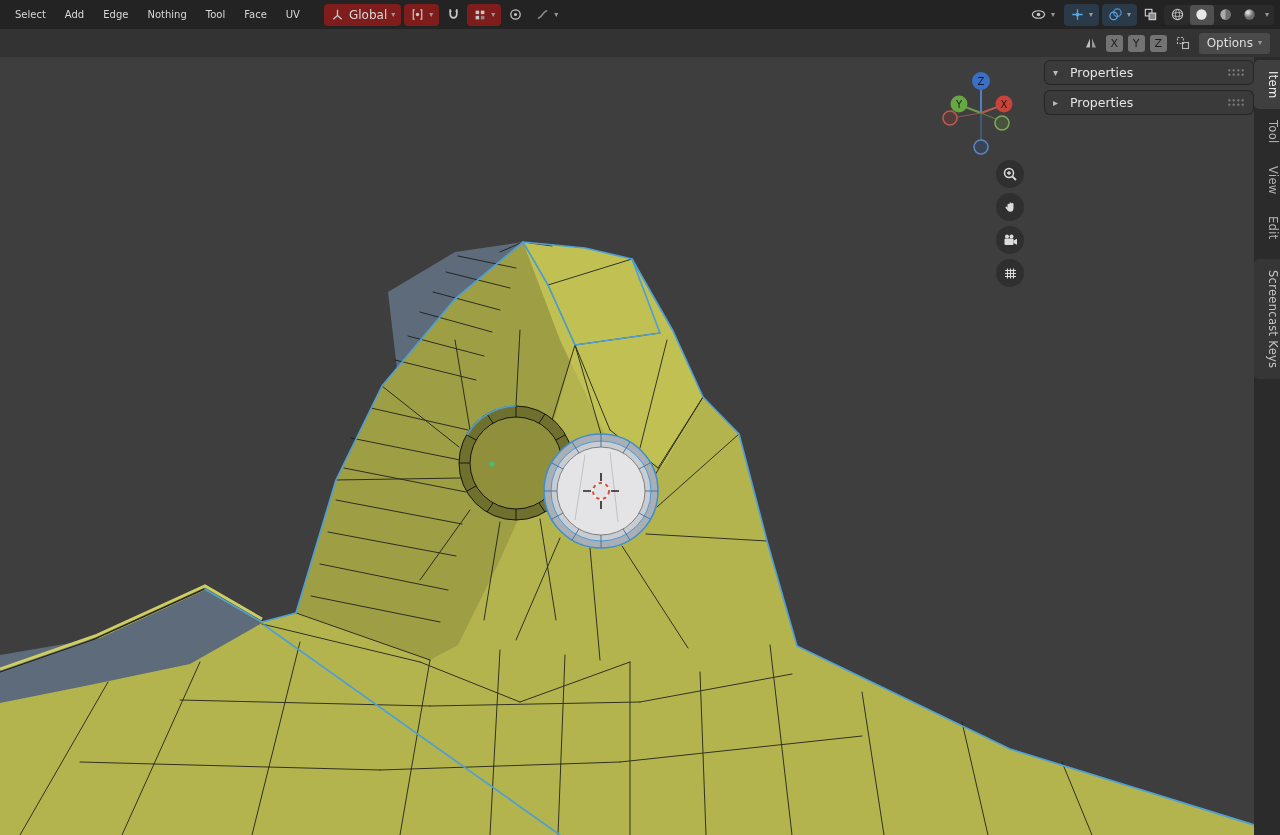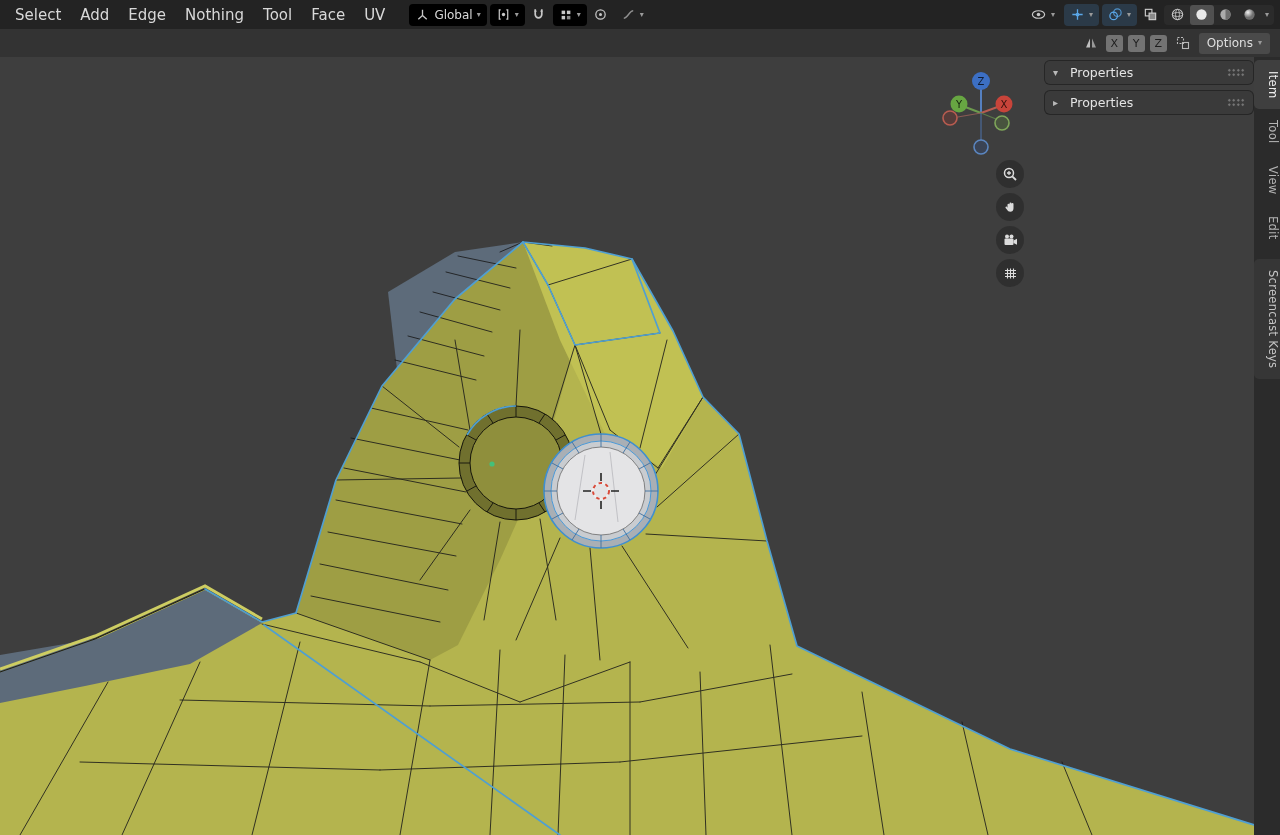--- a/index.html
+++ b/index.html
@@ -7,23 +7,23 @@
     width:1280px;height:835px;overflow:hidden;position:relative;
     background:#3e3e3e;
     font-family:"DejaVu Sans","Liberation Sans",sans-serif;
     -webkit-font-smoothing:antialiased;
   }
   
   .topbar{
     position:absolute;top:0;left:0;right:0;height:29px;background:#232323;
     display:flex;align-items:center;padding:0 6px;z-index:30;gap:1px;
   }
-  .menu{padding:3px 9px;color:#d8d8d8;font-size:15px;border-radius:3px;cursor:default;}
+  .menu{padding:3px 9px;color:#d8d8d8;font-size:10px;border-radius:3px;cursor:default;}
   .widget{
-    display:flex;align-items:center;gap:4px;background:#000000;border-radius:4px;
+    display:flex;align-items:center;gap:4px;background:#7f1d1d;border-radius:4px;
     padding:2px 6px;color:#d8d8d8;font-size:12px;margin:0 1px;height:18px;
   }
   .iconbtn{width:24px;height:20px;display:flex;align-items:center;justify-content:center;border-radius:3px;}
   .iconbtn.active{background:#505050;}
   .caret{font-size:8px;color:#9a9a9a;line-height:1;}
   .spacer{flex:1;}
   .shadegroup{display:flex;align-items:center;background:#2b2b2b;border-radius:4px;padding:0 2px;height:20px;}
   
   .toolstrip{
     position:absolute;top:29px;left:0;right:0;height:28px;background:#333333;z-index:20;

